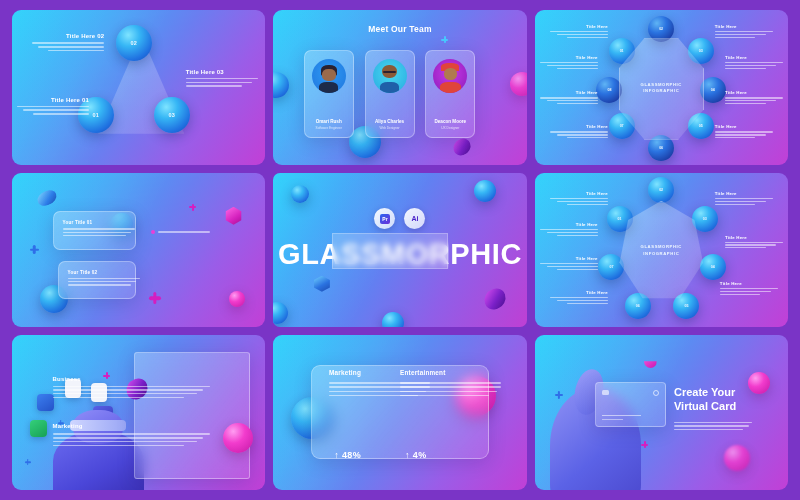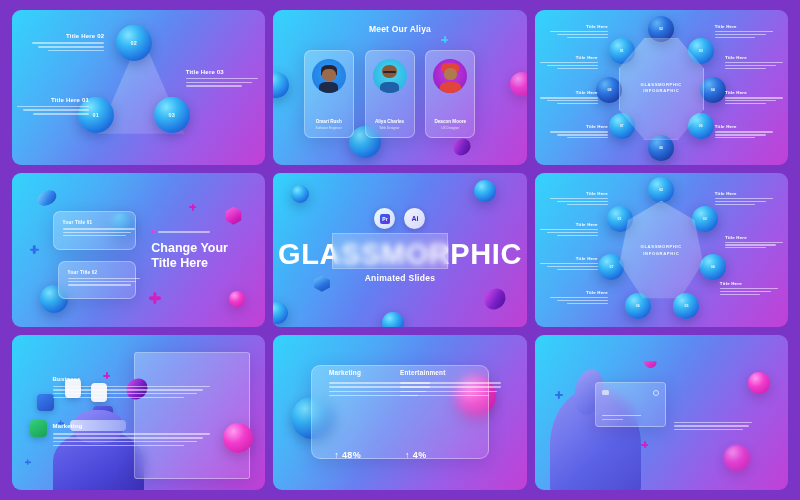--- a/index.html
+++ b/index.html
@@ -278,21 +278,21 @@
       <div class="body-lines" style="position:static;">
         <i style="width:100%"></i>
           <i style="width:92%"></i>
           <i style="width:78%"></i>
       </div>
     </div>
   </div>
 
   <div class="slide s2">
     <div class="sheen"></div>
-    <div class="ttl hdr">Meet Our Aliya</div>
+    <div class="ttl hdr">Meet Our Team</div>
 
     <div class="sphere sph-blue" style="left:-4%;top:40%;width:26px;height:26px;"></div>
     <div class="sphere sph-pink" style="right:-3%;top:40%;width:24px;height:24px;opacity:.85;"></div>
     <div class="sphere sph-blue" style="left:30%;bottom:4%;width:32px;height:32px;"></div>
     <div class="torus" style="right:22%;bottom:6%;width:18px;height:16px;"></div>
     <div class="plus" style="color:#49c8ff;right:31%;top:17%;width:7px;height:7px;"></div>
 
     <div class="glass card" style="left:12%;">
       <div class="av" style="background:radial-gradient(circle at 50% 42%,#2e9cf5,#1f74dd);">
         <div style="position:absolute;left:26%;top:18%;width:48%;height:30%;border-radius:46% 46% 20% 20%;background:#2b2230;"></div>
@@ -453,24 +453,20 @@
           <i style="width:88%"></i>
         </div>
     </div>
 
     <div class="kicker">
       <span class="dot"></span>
       <span class="body-lines">
           <i style="width:100%"></i>
         </span>
     </div>
-    <div class="big">
-      <div>Change Your</div>
-      <div>Title Here</div>
-    </div>
   </div>
 
   <div class="slide hero">
     <div class="sheen"></div>
 
     <div class="sphere sph-blue" style="left:7%;top:8%;width:18px;height:18px;"></div>
     <div class="sphere sph-blue" style="right:12%;top:5%;width:22px;height:22px;"></div>
     <div class="sphere sph-blue" style="left:-3%;bottom:2%;width:22px;height:22px;"></div>
     <div class="sphere sph-blue" style="left:43%;bottom:-4%;width:22px;height:22px;"></div>
     <div class="cube" style="left:16%;bottom:23%;"></div>
@@ -480,21 +476,20 @@
       <div class="badge">
         <span class="sq">Pr</span>
       </div>
       <div class="badge">
         <span>Ai</span>
       </div>
     </div>
 
     <div class="title">GLASSMORPHIC</div>
     <div class="frost"></div>
-    <div class="sub">Animated Slides</div>
   </div>
 
   <div class="slide s6">
     <div class="sheen"></div>
     <div class="poly-wrap">
       <div class="sphere sph-blue pnode" style="left:37%;top:-12%;">
           <span>02</span>
         </div>
       <div class="sphere sph-blue pnode" style="left:80%;top:12%;">
           <span>03</span>
@@ -667,20 +662,24 @@
       <span class="num"></span>
       <span class="num2"></span>
     </div>
 
     <div class="moon" style="left:43%;top:13%;"></div>
     <div class="plus" style="color:#2f6fe8;left:8%;top:36%;width:8px;height:8px;"></div>
     <div class="plus" style="color:#d41fc0;left:42%;bottom:27%;width:7px;height:7px;"></div>
     <div class="sphere sph-pink" style="right:7%;top:24%;width:22px;height:22px;"></div>
     <div class="sphere sph-pink" style="right:15%;bottom:12%;width:26px;height:26px;opacity:.8;filter:blur(1px);"></div>
 
+    <div class="big">
+      <div>Create Your</div>
+      <div>Virtual Card</div>
+    </div>
     <div class="body-lines">
         <i style="width:100%"></i>
         <i style="width:96%"></i>
         <i style="width:88%"></i>
       </div>
   </div>
 
 </div>
 
 </body></html>

